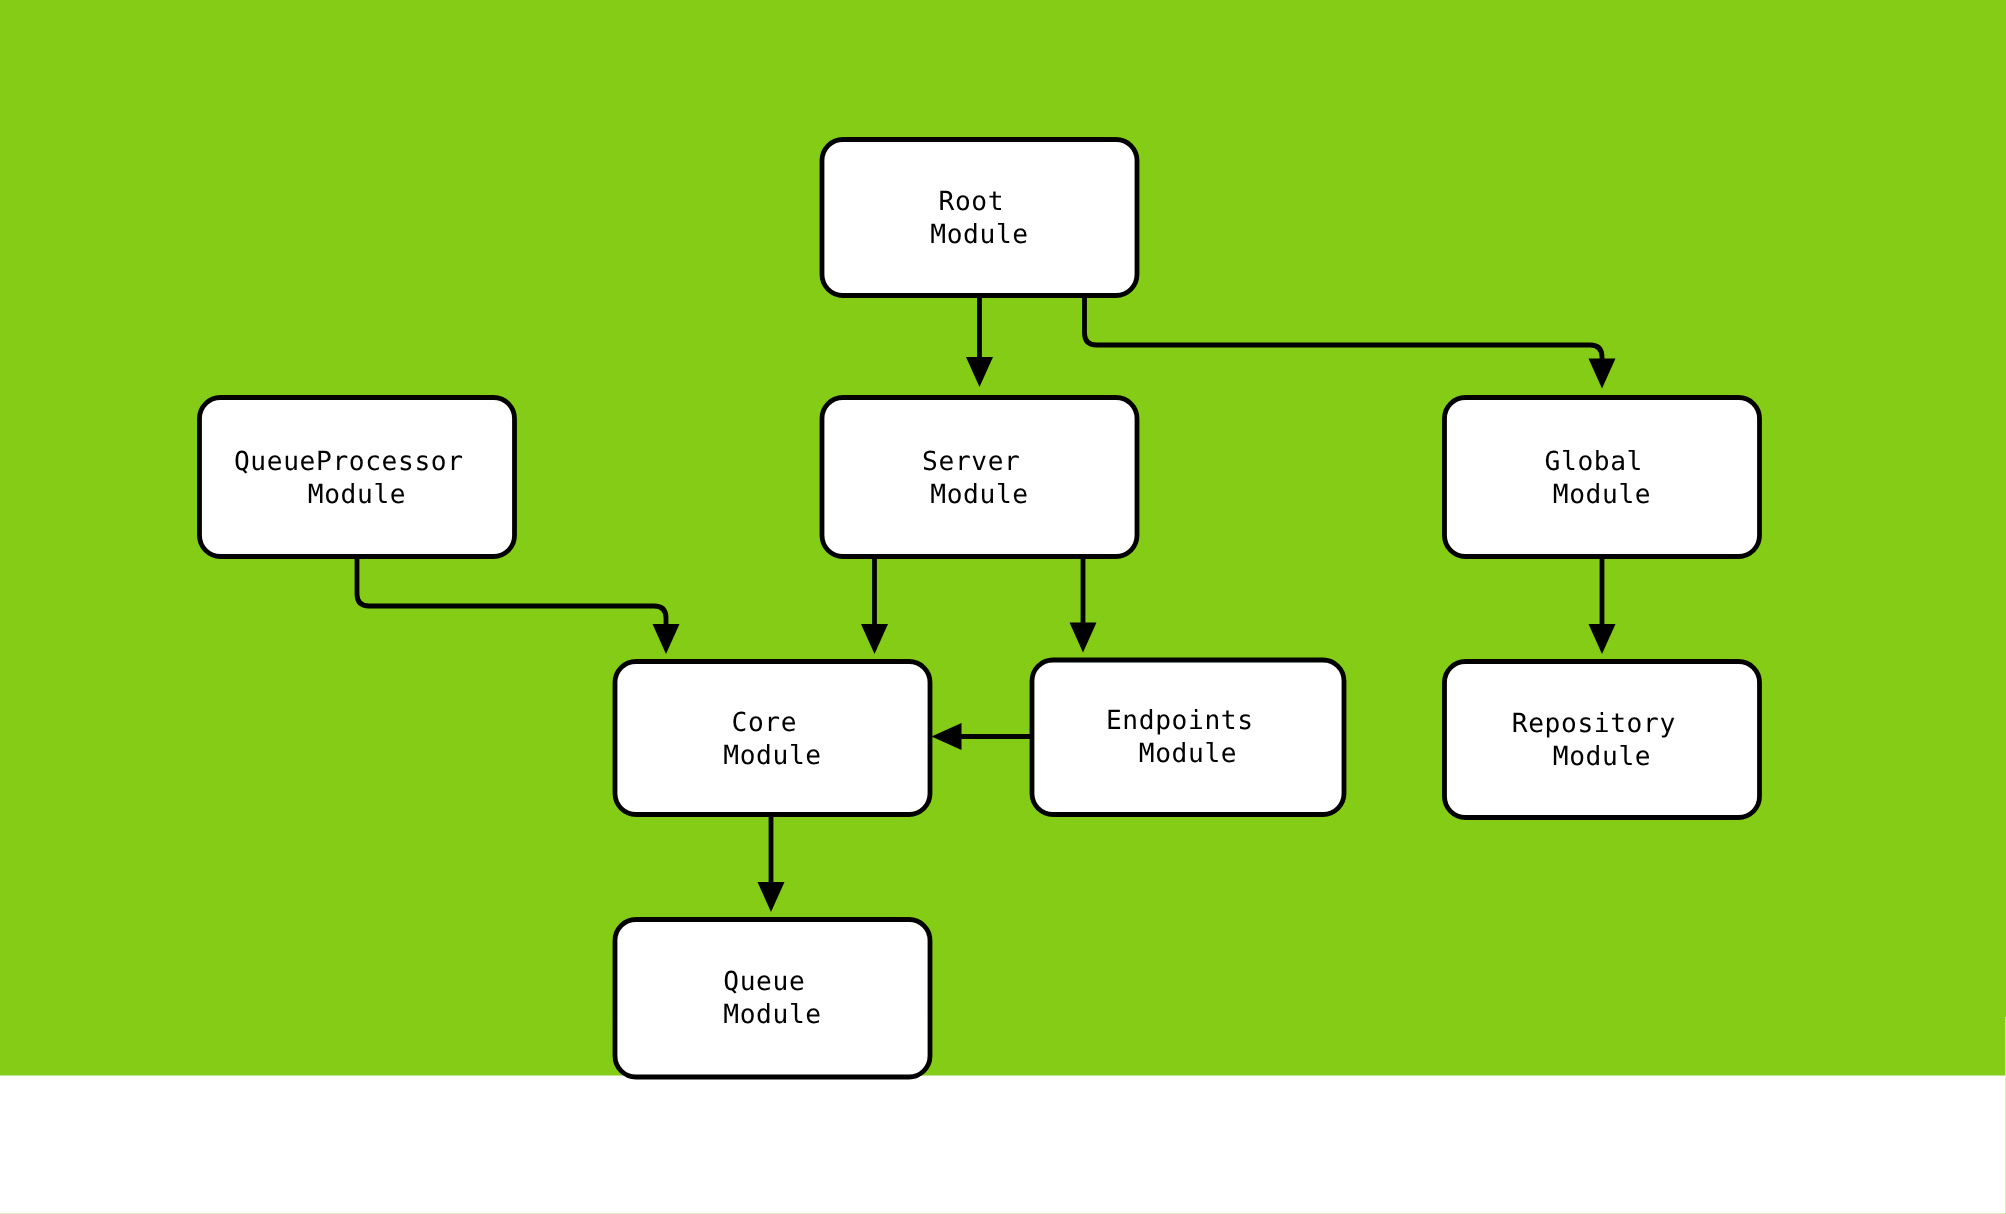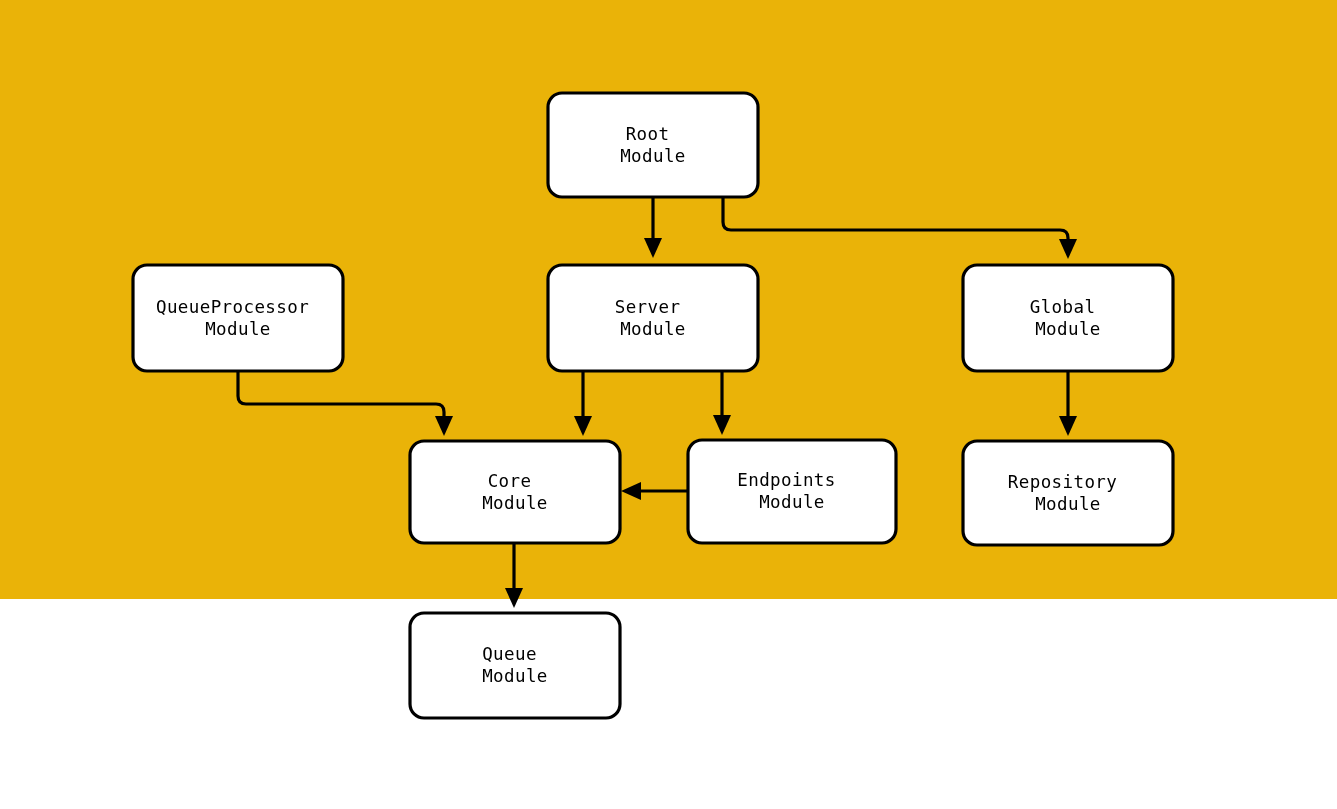--- a/index.html
+++ b/index.html
@@ -10,22 +10,22 @@
   }
   body {
     width: 1337px;
     height: 809px;
     overflow: hidden;
     font-family: "DejaVu Sans Mono", "Liberation Mono", monospace;
   }
   #diagram-canvas {
     position: relative;
     width: 1337px;
-    height: 599px;
-    background: #eab308;
+    height: 717px;
+    background: #84cc16;
   }
   svg.diagram-svg {
     position: absolute;
     top: 0;
     left: 0;
     width: 1337px;
     height: 809px;
     display: block;
   }
   .node-box {

